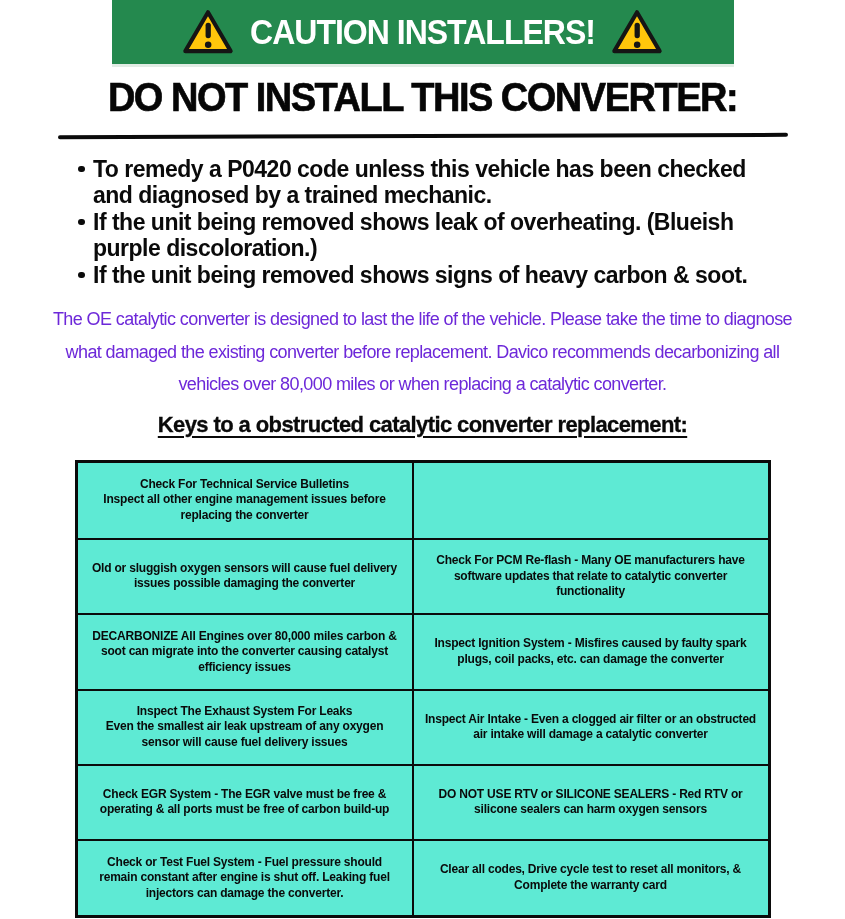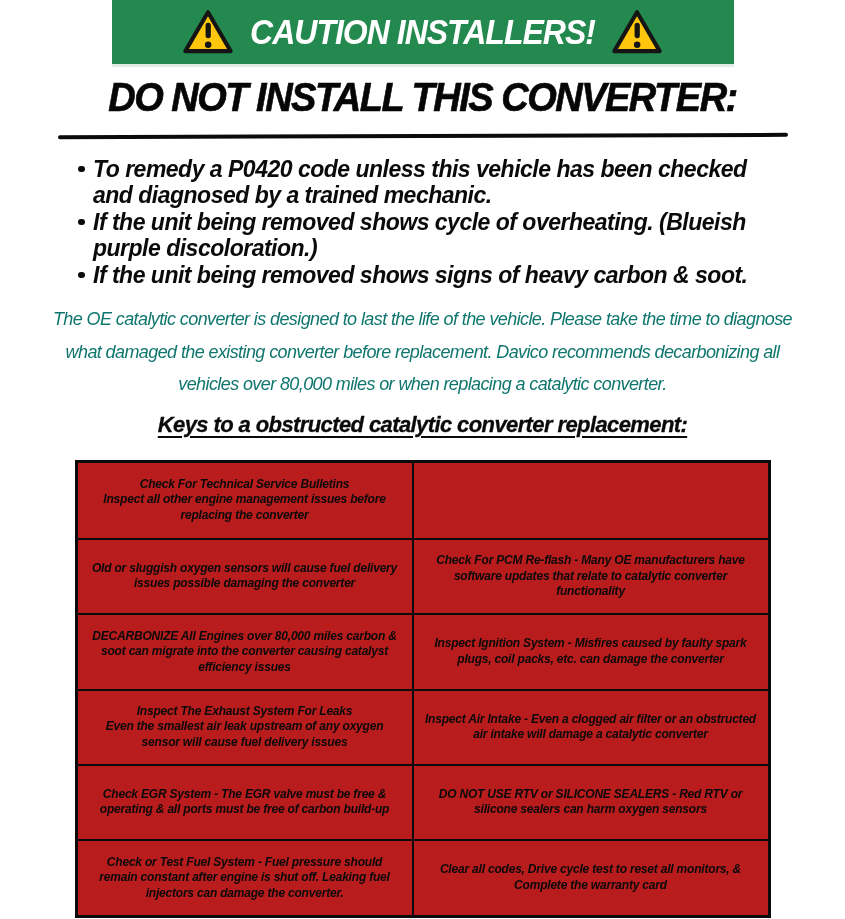--- a/index.html
+++ b/index.html
@@ -4,21 +4,21 @@
 <style>
   * { margin: 0; padding: 0; box-sizing: border-box; }
   html, body { background: #ffffff; }
   body {
     width: 845px; height: 919px;
     font-family: "Liberation Sans", sans-serif;
     color: #0d0d0d;
     overflow: hidden;
     position: relative;
   }
-  .page { width: 845px; height: 919px; background: #fff; font-style: italic; }
+  .page { width: 845px; height: 919px; background: #fff; }
 
   
   .banner {
     width: 622px; height: 64px;
     margin: 0 auto;
     background: #24894E;
     display: flex; align-items: center; justify-content: center;
     gap: 16px;
     box-shadow: 0 3px 0 #e2ece5;
   }
@@ -70,21 +70,21 @@
     background: #0a0a0a;
   }
 
   
   .intro-paragraph {
     margin-top: 15px;
     text-align: center;
     font-size: 18px; font-weight: 400;
     letter-spacing: -0.6px;
     line-height: 32.5px;
-    color: #0f766e;
+    color: #6d28d9;
   }
   .intro-paragraph div { white-space: nowrap; }
 
   
   .keys-heading {
     margin-top: 11px;
     text-align: center;
     font-size: 22px; font-weight: 700;
     letter-spacing: -0.6px;
     color: #0a0a0a;
@@ -94,21 +94,21 @@
     -webkit-text-stroke: 0.3px #0a0a0a;
   }
 
   
   .tips-table {
     margin: 22px auto 0 auto;
     width: 696px; height: 458px;
     border: 3px solid #0b0b0b;
     display: grid;
     grid-template-rows: repeat(6, 1fr);
-    background: #b91c1c;
+    background: #5eead4;
   }
   .t-row {
     display: grid;
     grid-template-columns: 48.7% 51.3%;
     border-top: 2.5px solid #0b0b0b;
   }
   .t-row:first-child { border-top: none; }
   .t-cell {
     display: flex; flex-direction: column;
     align-items: center; justify-content: center;
@@ -143,21 +143,21 @@
       </svg>
     </span>
   </div>
 
   <div class="main-title">DO NOT INSTALL THIS CONVERTER:</div>
 
   <div class="divider"></div>
 
   <ul class="warning-list">
     <li>To remedy a P0420 code unless this vehicle has been checked and diagnosed by a trained mechanic.</li>
-    <li>If the unit being removed shows cycle of overheating. (Blueish purple discoloration.)</li>
+    <li>If the unit being removed shows leak of overheating. (Blueish purple discoloration.)</li>
     <li>If the unit being removed shows signs of heavy carbon &amp; soot.</li>
   </ul>
 
   <div class="intro-paragraph">
       <div>The OE catalytic converter is designed to last the life of the vehicle. Please take the time to diagnose</div>
       <div>what damaged the existing converter before replacement. Davico recommends decarbonizing all</div>
       <div>vehicles over 80,000 miles or when replacing a catalytic converter.</div>
     </div>
 
   <div class="keys-heading">Keys to a obstructed catalytic converter replacement:</div>

